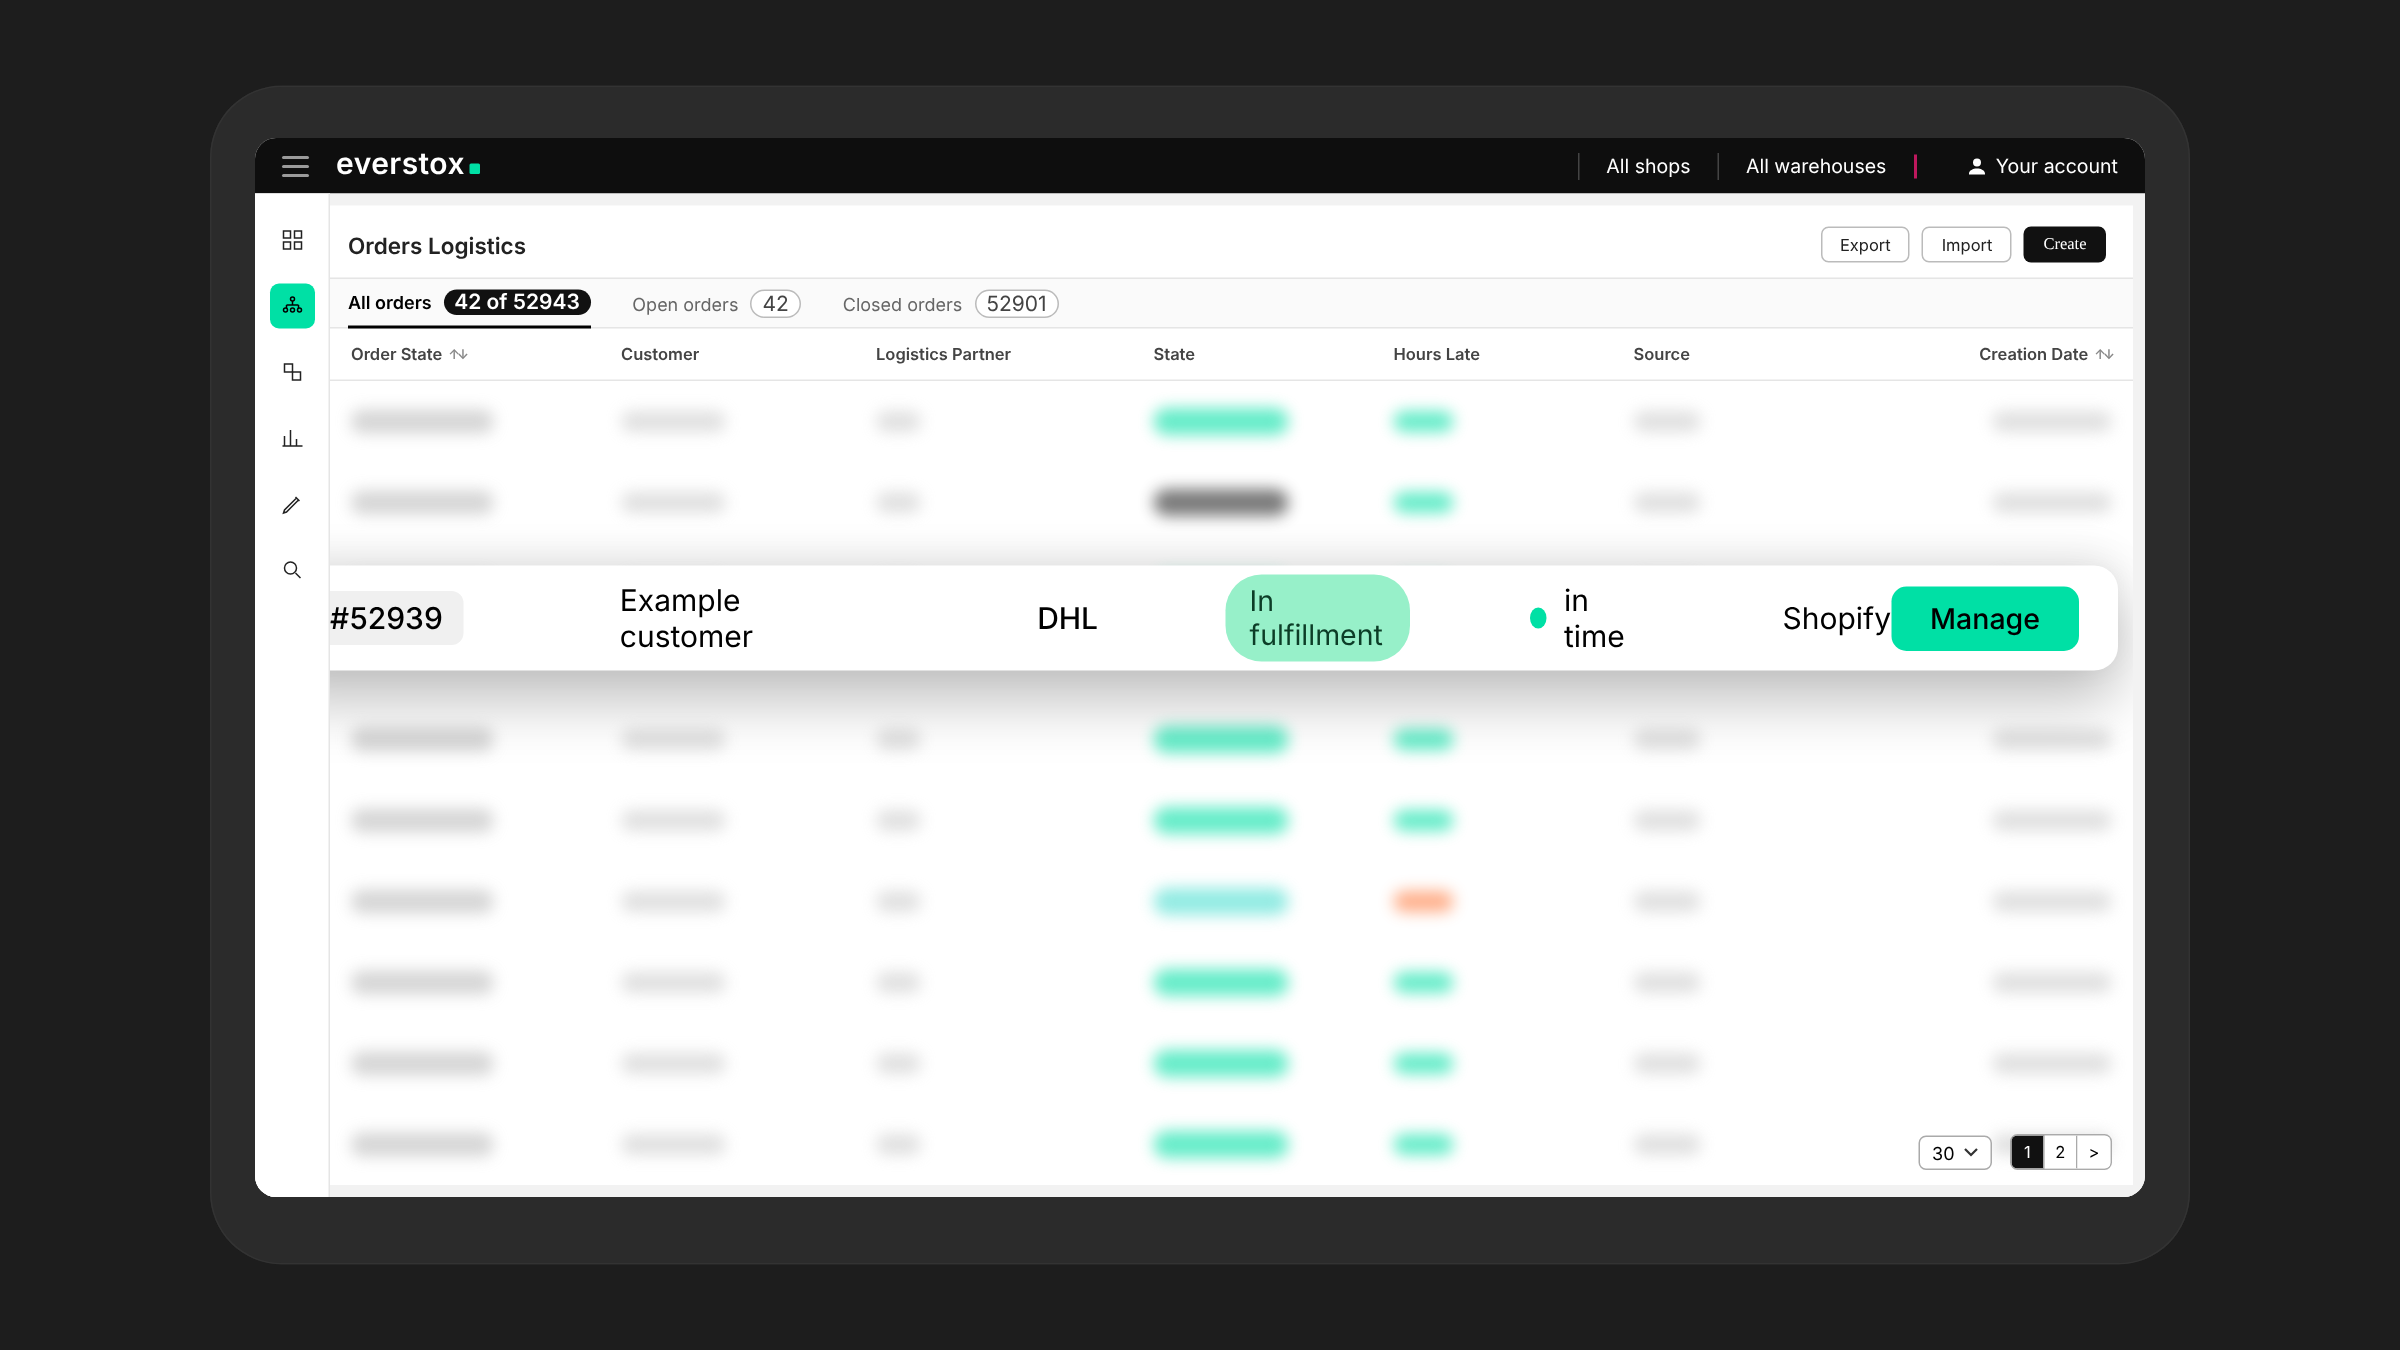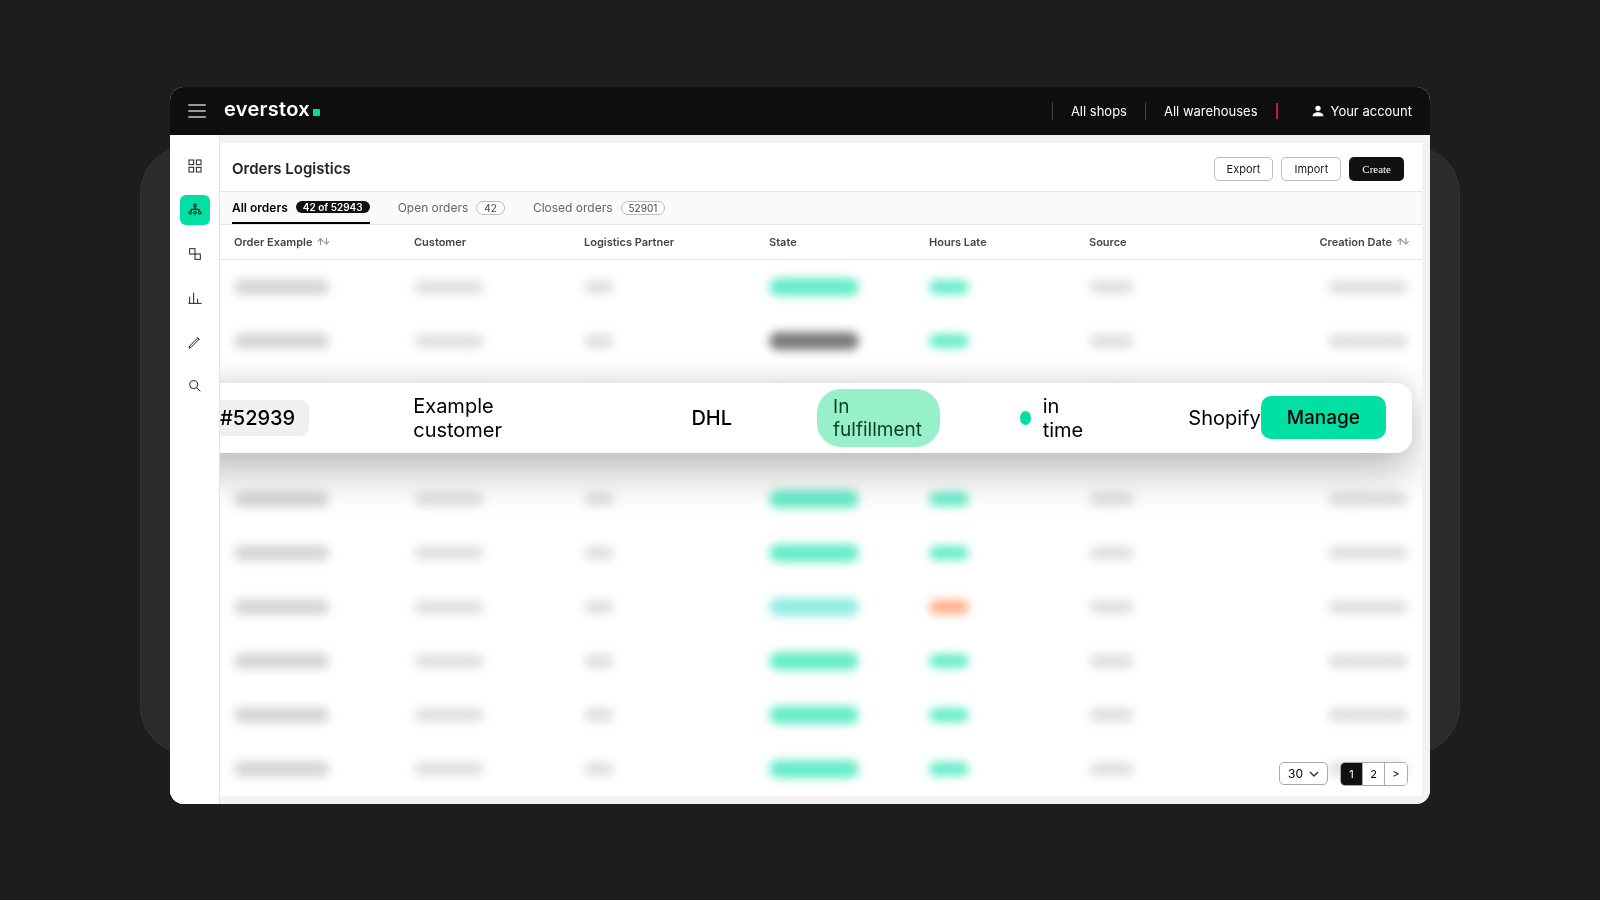--- a/index.html
+++ b/index.html
@@ -12,27 +12,26 @@
   }
   *{box-sizing:border-box;font-family:Inter,Helvetica,Arial,sans-serif}
   html,body{margin:0;padding:0;height:100%}
   body{
     background:var(--bg-dark);
     width:1600px;height:900px;
     overflow:hidden;
     display:flex;align-items:center;justify-content:center;
   }
   .device{
-    width:1320px;height:608px;
+    width:1320px;height:786px;
     background:#2b2b2b;
     border-radius:48px;
     padding:35px 30px 45px 30px;
     box-shadow:0 0 0 1px #333 inset;
     display:flex;
-    align-items:center;
   }
   .screen{
     flex:1;
     background:#fff;
     border-radius:14px;
     overflow:hidden;
     display:flex;flex-direction:column;
     position:relative;
   }
   
@@ -103,21 +102,21 @@
     border-top:1px solid var(--grey);
     border-bottom:1px solid var(--grey);
     font-size:12px;
     padding:0 12px;
     height:34px;
     gap:28px;
   }
   .tab{display:flex;align-items:center;gap:8px;color:#666;cursor:pointer;height:100%}
   .tab.active{color:#000;font-weight:600;border-bottom:2px solid #000;margin-bottom:-1px}
   .pill{
-    background:#111;color:#fff;font-size:10px;
+    background:#111;color:#fff;font-size:14px;
     padding:0 7px;border-radius:10px;
   }
   .pill.light{background:#fff;color:#444;border:1px solid #bbb}
   
   .thead{
     display:grid;
     grid-template-columns: 180px 170px 185px 160px 160px 150px 1fr;
     font-size:11px;color:#444;font-weight:600;
     padding:10px 14px;border-bottom:1px solid var(--grey);
   }
@@ -291,21 +290,21 @@
             <span class="pill light">42</span>
           </div>
           <div class="tab">
             <span>Closed orders</span>
             <span class="pill light">52901</span>
           </div>
         </div>
 
         <div class="thead">
           <div class="col">
-              <span>Order Example</span>
+              <span>Order State</span>
               <span class="sort-ico">↑↓</span>
             </div>
           <div class="col">
               <span>Customer</span>
             </div>
           <div class="col">
               <span>Logistics Partner</span>
             </div>
           <div class="col">
               <span>State</span>

